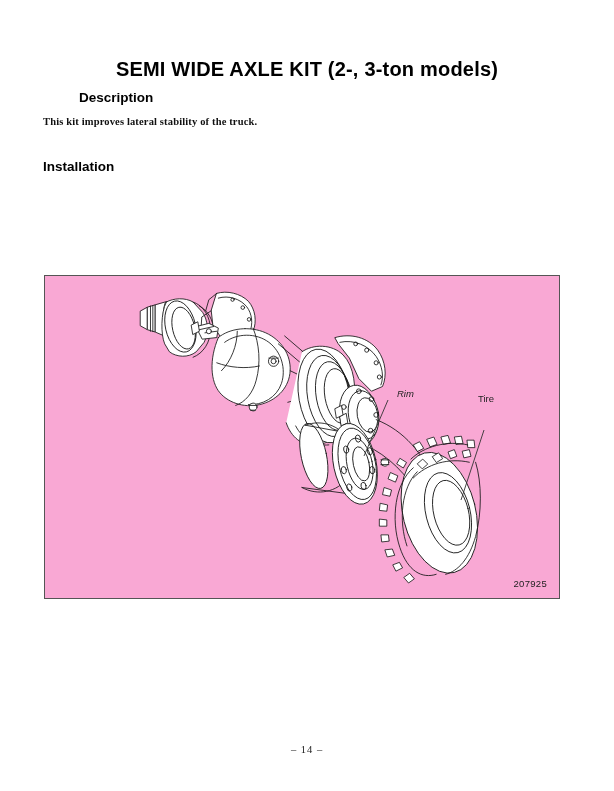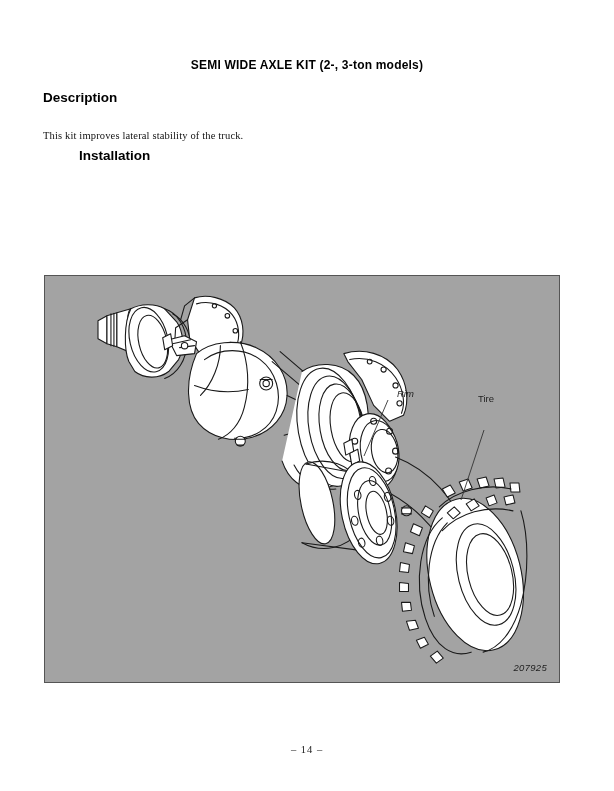--- a/index.html
+++ b/index.html
@@ -24,47 +24,47 @@
 
   
   .doc-title {
     position: absolute;
     left: 0;
     top: 58px;
     width: 614px;
     text-align: center;
     font-family: "Liberation Sans", sans-serif;
     font-weight: bold;
-    font-size: 12px;
+    font-size: 20px;
     letter-spacing: 0.2px;
     color: #000;
   }
 
   
   .section-heading {
     position: absolute;
     left: 43px;
     font-family: "Liberation Sans", sans-serif;
     font-weight: 600;
     font-size: 13.5px;
     color: #000;
   }
-  #heading-description { top: 90px; }
-  #heading-installation { top: 148px; margin-left: 36px; }
+  #heading-description { top: 90px; margin-left: 36px; }
+  #heading-installation { top: 159px; }
 
   
   .body-text {
     position: absolute;
     left: 43px;
     font-family: "Liberation Serif", serif;
     font-size: 10.5px;
     color: #111;
     letter-spacing: 0.15px;
   }
-  #para-description { top: 130px; }
+  #para-description { top: 116px; font-weight: bold; }
   #para-installation { top: 172px; }
 
   
   .note-wrap {
     position: absolute;
     left: 47px;
     top: 210px;
     width: 264px;
     height: 44px;
   }
@@ -109,25 +109,24 @@
     letter-spacing: 0.7px;
     text-align: justify;
   }
 
   
   .figure-frame {
     position: absolute;
     left: 44px;
     top: 275px;
     width: 516px;
-    height: 408px;
+    height: 324px;
     box-sizing: border-box;
     border: 1px solid #555;
-    background: #a3a3a3;
-    font-style: italic;
+    background: #f9a8d4;
   }
   .figure-svg {
     position: absolute;
     left: 0;
     top: 0;
     width: 100%;
     height: 100%;
     display: block;
   }
   .figure-number {

